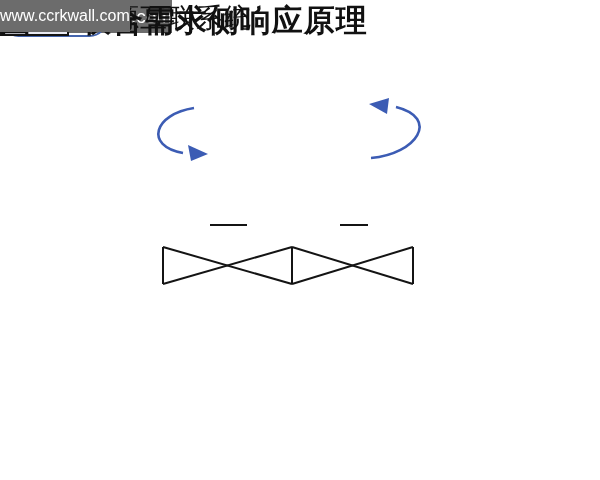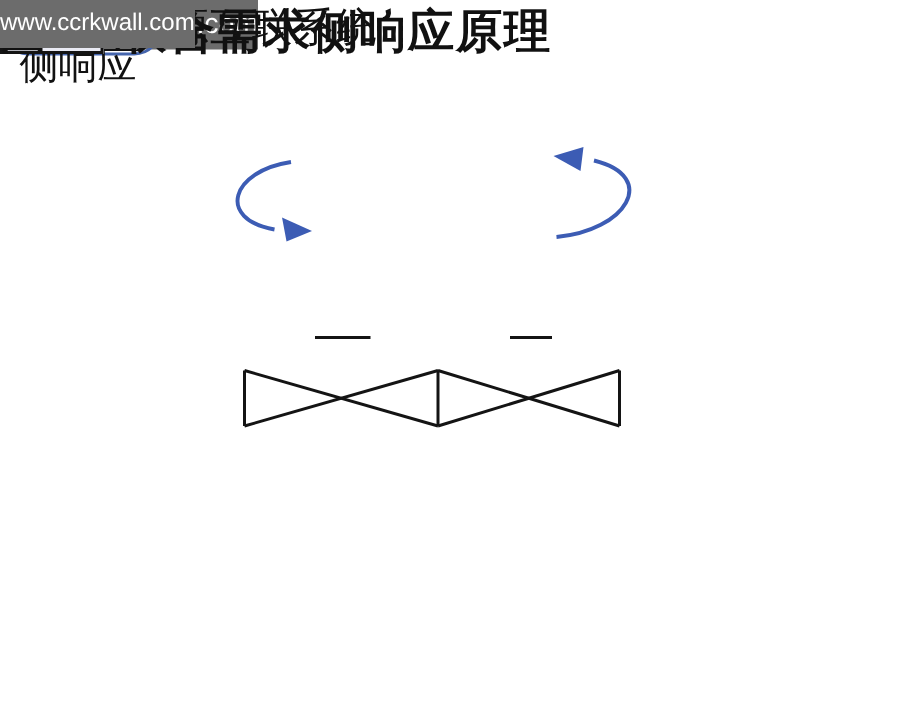--- a/index.html
+++ b/index.html
@@ -69,21 +69,20 @@
   <div class="pill">
     <span>能源外网</span>
   </div>
 
   <div class="flow-label flow-left">
     <div>能源</div>
   </div>
 
   <div class="flow-label flow-right">
     <div>联合需求</div>
-    <div>侧响应</div>
   </div>
 
   <div class="sys-container"></div>
 
   <svg class="overlay" viewBox="0 0 600 480" xmlns="http://www.w3.org/2000/svg">
 
     <g stroke="#141414" stroke-width="2" fill="none">
       <line x1="210" y1="225" x2="247" y2="225"></line>
       <line x1="340" y1="225" x2="368" y2="225"></line>
       <line x1="163" y1="247" x2="163" y2="284"></line>

